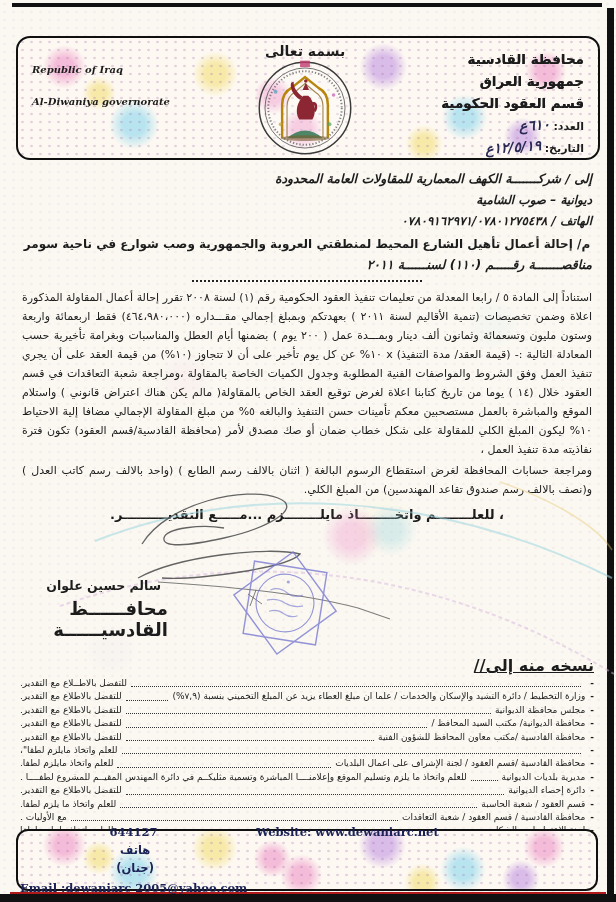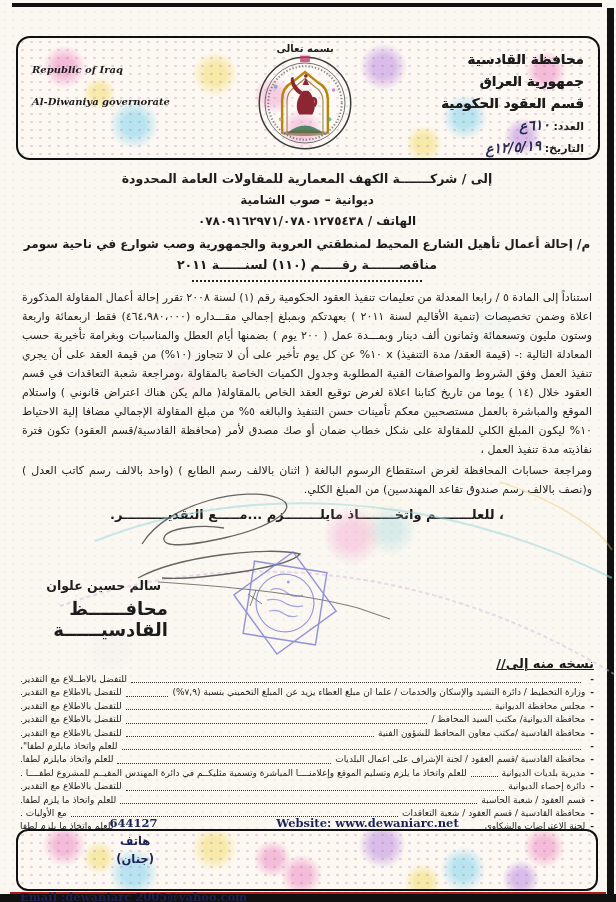--- a/index.html
+++ b/index.html
@@ -41,59 +41,59 @@
       radial-gradient(circle at 44% 48%, var(--marble-pink) 0 8px, transparent 19px),
       radial-gradient(circle at 70% 88%, var(--marble-yellow) 0 8px, transparent 19px),
       radial-gradient(circle at 87% 82%, var(--marble-violet) 0 8px, transparent 19px);
     background-size:9px 8px,auto,auto,auto,auto,auto,auto,auto,auto,auto,auto,auto;}
 
   .header{position:absolute;top:36px;left:16px;right:16px;height:120px;display:grid;
           grid-template-columns:31% 37% 32%;}
   .h-left{padding:16px 0 0 14px;direction:ltr;font-family:"DejaVu Serif",serif;
           font-style:italic;font-weight:bold;font-size:10px;line-height:32px;color:#1d1d1d;}
   .h-center{text-align:center;}
-  .basmala{font-weight:bold;font-size:10px;margin-top:5px;}
+  .basmala{font-weight:bold;font-size:14px;margin-top:5px;}
   .h-right{direction:rtl;text-align:right;padding:10px 14px 0 0;}
   .org-line{font-weight:bold;font-size:13.5px;line-height:22px;text-shadow:0 0 .6px #333;}
   .numdate{font-size:11px;font-weight:bold;margin-top:2px;line-height:19px;}
   .hand{font-size:14px;font-weight:bold;font-style:italic;color:#2a2a55;
         display:inline-block;transform:rotate(-4deg);letter-spacing:1px;}
 
   .main{position:absolute;top:168px;left:22px;right:24px;direction:rtl;}
-  .c{text-align:center;}
+  .c{text-align:right;font-style:italic;}
   .to-line{font-weight:bold;font-size:12.5px;line-height:22px;}
   .addr-line{font-weight:bold;font-size:12px;line-height:21px;}
   .phone-line{font-weight:bold;font-size:12px;line-height:21px;}
   .subject{font-weight:bold;font-size:12px;line-height:21px;margin-top:2px;text-align:center;}
   .tender{font-weight:bold;font-size:12.5px;line-height:20px;}
   .dotsep{width:230px;margin:3px auto 6px auto;border-bottom:2px dotted #222;height:2px;}
   .para{font-size:11px;line-height:19px;text-align:justify;margin:0 0 2px 0;}
   .closing{font-weight:bold;font-size:13px;text-align:center;margin-top:8px;}
 
   .sigzone{position:absolute;top:486px;left:0;right:0;height:172px;}
   .sig-name{position:absolute;right:455px;top:92px;font-weight:bold;font-size:12.5px;direction:rtl;}
   .sig-title{position:absolute;right:448px;top:112px;font-weight:bold;font-size:18px;direction:rtl;}
   .scribble{position:absolute;left:128px;top:0;}
   .stamp{position:absolute;left:232px;top:64px;transform:rotate(9deg);opacity:.8;}
   .arcs{position:absolute;left:0;top:-40px;pointer-events:none;}
   .smudge{position:absolute;left:300px;top:20px;width:130px;height:60px;pointer-events:none;
     background:radial-gradient(circle at 40% 50%, rgba(240,140,200,.35) 0 12px, transparent 30px),
                radial-gradient(circle at 70% 40%, rgba(140,210,230,.3) 0 10px, transparent 26px);}
 
   .cc{position:absolute;top:656px;right:22px;left:20px;direction:rtl;}
-  .cc-title{font-weight:bold;font-size:13px;text-decoration:underline;margin-bottom:2px;}
+  .cc-title{font-weight:bold;font-size:16px;text-decoration:underline;margin-bottom:2px;}
   .cc-item{display:flex;align-items:flex-end;font-size:9px;line-height:13.4px;white-space:nowrap;}
   .cc-dash{margin-left:5px;font-weight:bold;}
   .cc-body{flex:0 0 auto;}
   .cc-leader{flex:1 1 8px;min-width:8px;border-bottom:1.6px dotted #333;margin:0 4px 3px 4px;}
   .cc-tail{flex:0 0 auto;}
 
   .footer{position:absolute;left:16px;right:18px;bottom:11px;height:58px;border-radius:12px;
           display:grid;grid-template-columns:40% 34% 26%;align-content:center;row-gap:2px;
-          font-family:"DejaVu Serif",serif;font-weight:bold;color:var(--footer-navy);gap:20px;}
+          font-family:"DejaVu Serif",serif;font-weight:bold;color:var(--footer-navy);}
   .footer span{display:block;text-align:center;font-size:11.5px;line-height:18px;}
   .phone{direction:ltr;unicode-bidi:isolate;}
   .phone .ar{font-family:"DejaVu Sans",sans-serif;margin-left:3px;}
   .f-empty{grid-row:span 2;}
 </style>
 </head>
 <body>
 
 <div class="page">
 

